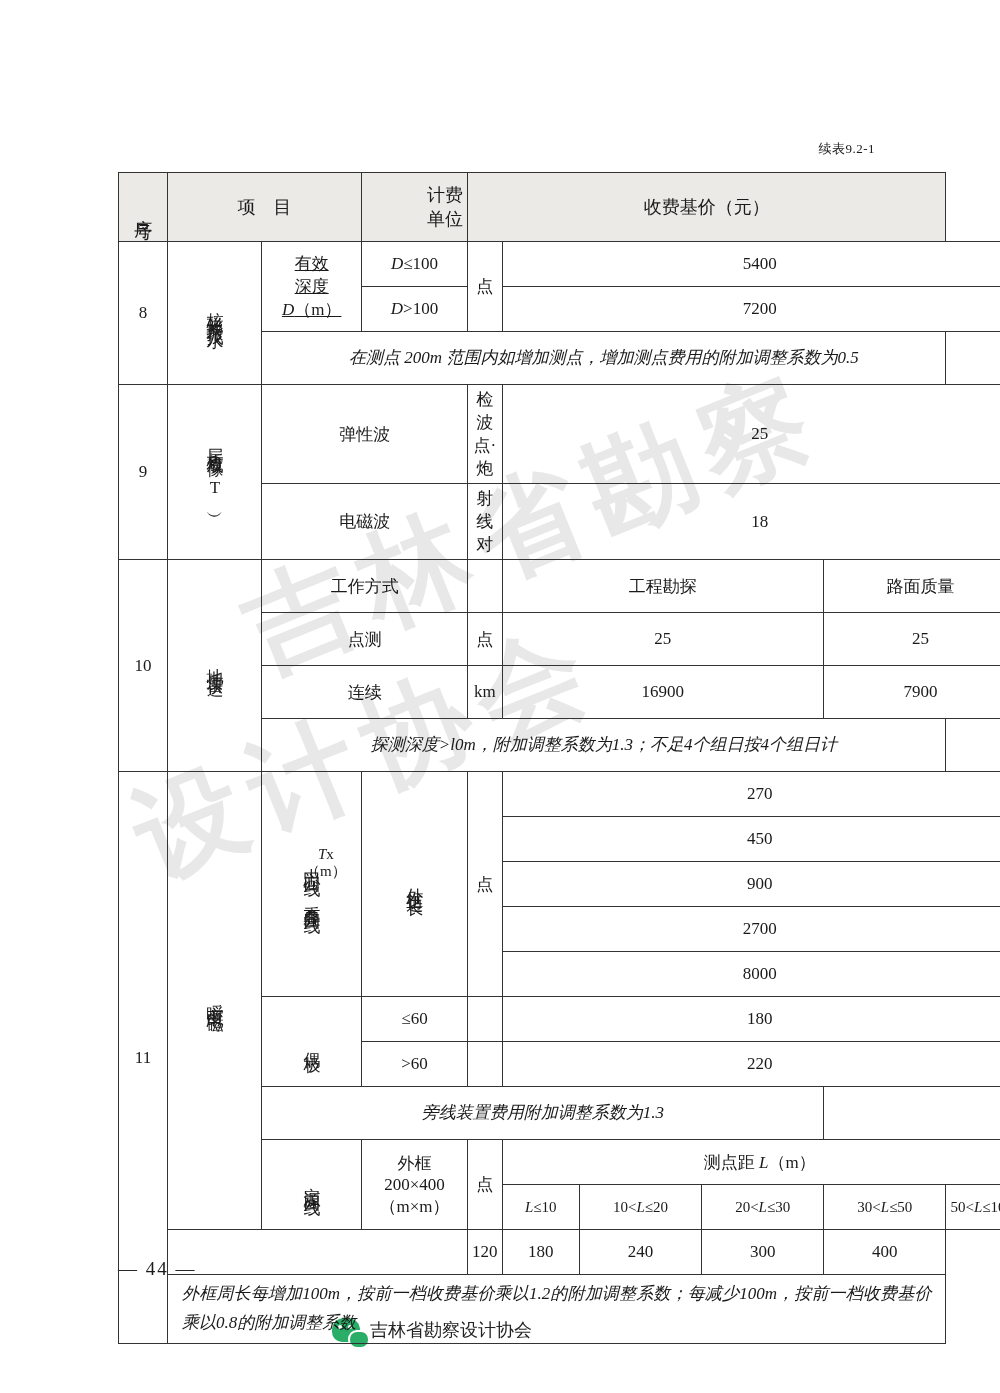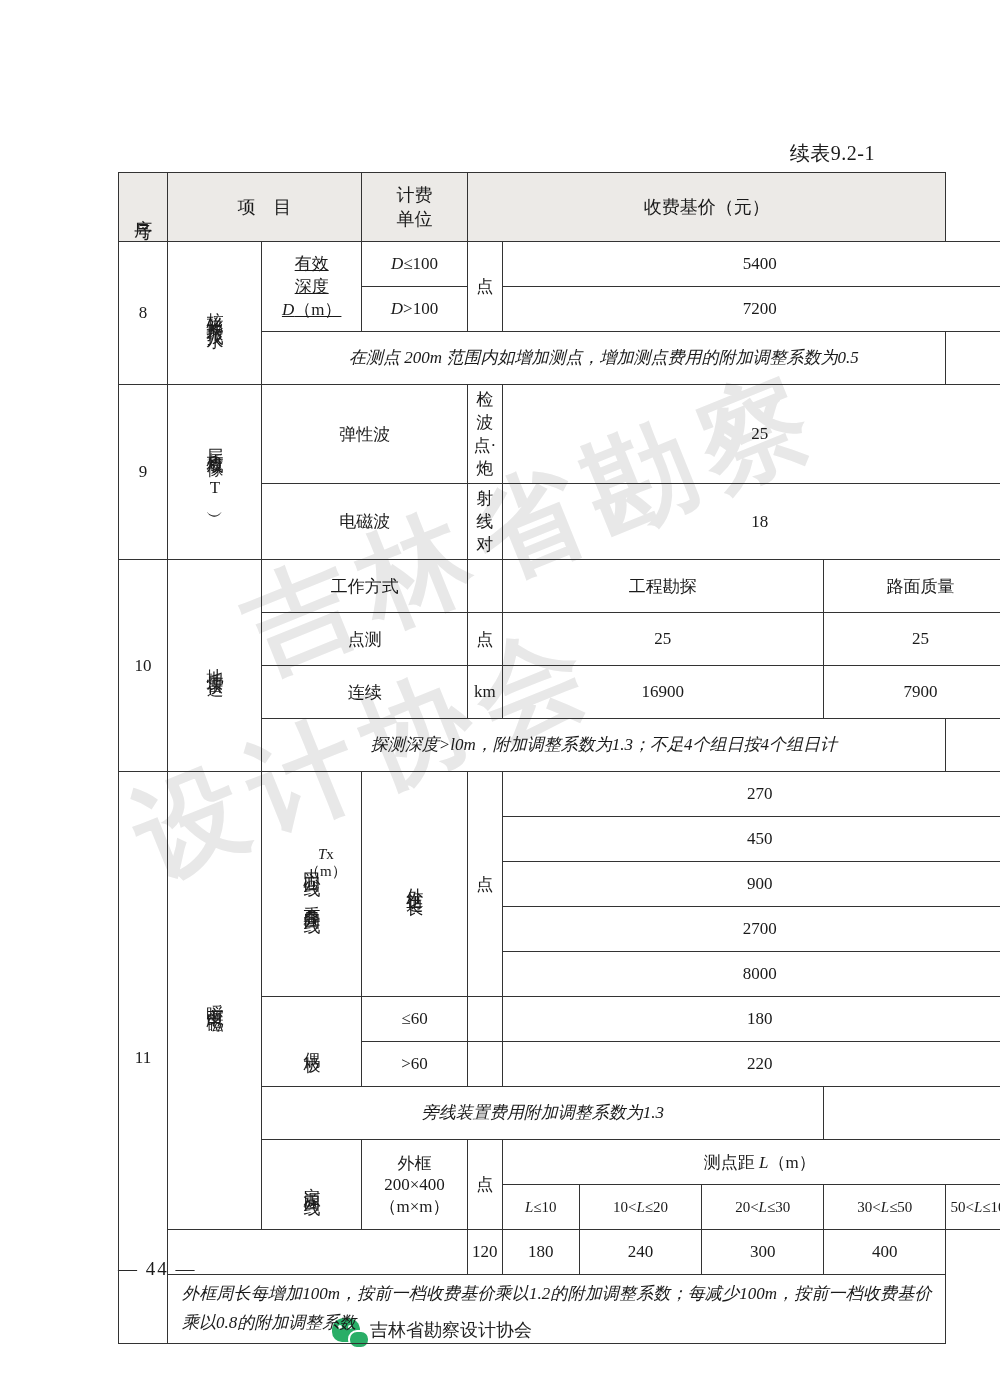--- a/index.html
+++ b/index.html
@@ -39,21 +39,21 @@
     white-space: nowrap;
     z-index: 0;
   }
   .wm1 { position:absolute; left: 180px; top: 0px; }
   .wm2 { position:absolute; left: 0px; top: 150px; }
 
   .cont-label {
     position: absolute;
     right: 125px;
     top: 140px;
-    font-size: 20px;
+    font-size: 13px;
     letter-spacing: 0.5px;
   }
 
   table.main {
     position: absolute;
     left: 118px;
     top: 172px;
     width: 900px;
     border-collapse: collapse;
     font-size: 17px;
@@ -155,21 +155,21 @@
 
   <div class="cont-label">续表9.2-1</div>
 
   <table class="main">
     <thead>
       <tr>
         <td style="width:40px;">
           <span class="vert">序号</span>
         </td>
         <td colspan="2" style="width:185px;">项　目</td>
-        <td style="width:97px;">
+        <td style="width:97px;text-align:right;">
           计费<br>单位
         </td>
         <td colspan="5">收费基价（元）</td>
       </tr>
     </thead>
     <tbody>
 
       <tr>
         <td rowspan="3">8</td>
         <td rowspan="3" style="width:62px;">

